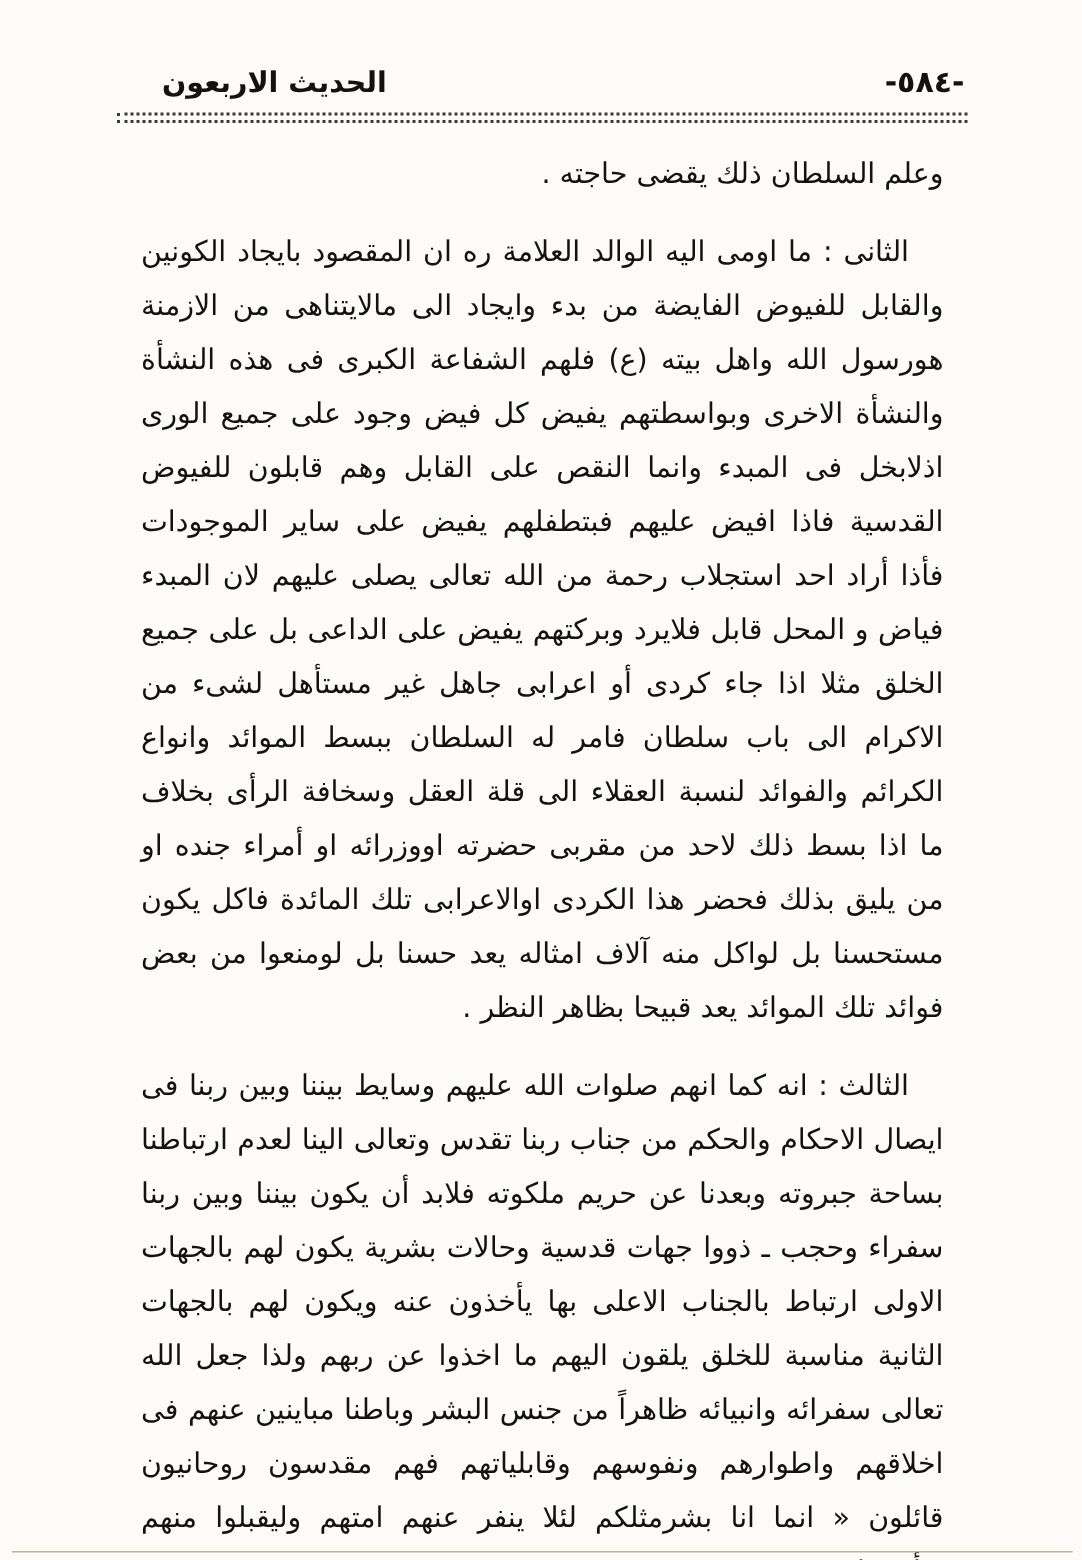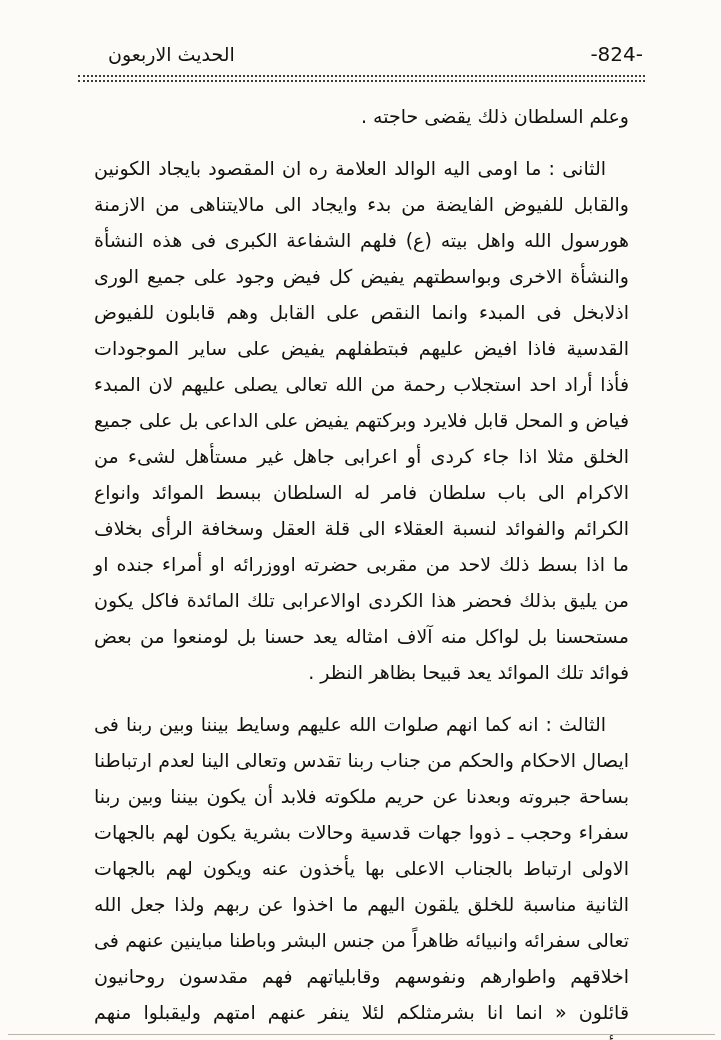--- a/index.html
+++ b/index.html
@@ -20,21 +20,21 @@
     inset: 0;
     box-sizing: border-box;
     padding: 42px 76px 0 78px;
   }
   .header {
     display: flex;
     flex-direction: row;
     justify-content: space-between;
     align-items: baseline;
     direction: ltr;
-    font-weight: normal;
+    font-weight: bold;
     font-size: 19px;
     padding: 0 2px 0 30px;
   }
   .header-title {
     direction: rtl;
     letter-spacing: 0.5px;
   }
   .page-number {
     direction: ltr;
     font-size: 20px;
@@ -72,21 +72,21 @@
     border-top: 1.5px solid #b9b4a8;
   }
 </style>
 </head>
 <body>
 
 <div class="page">
 
   <div class="header">
     <div class="header-title">الحديث الاربعون</div>
-    <div class="page-number">-824-</div>
+    <div class="page-number">-٥٨٤-</div>
   </div>
 
   <div class="dotted-rule"></div>
 
   <div class="content">
     <p class="para">وعلم السلطان ذلك يقضى حاجته .</p>
     <p class="para indent spaced">الثانى : ما اومى اليه الوالد العلامة ره ان المقصود بايجاد الكونين والقابل للفيوض الفايضة من بدء وايجاد الى مالايتناهى من الازمنة هورسول الله واهل بيته (ع) فلهم الشفاعة الكبرى فى هذه النشأة والنشأة الاخرى وبواسطتهم يفيض كل فيض وجود على جميع الورى اذلابخل فى المبدء وانما النقص على القابل وهم قابلون للفيوض القدسية فاذا افيض عليهم فبتطفلهم يفيض على ساير الموجودات فأذا أراد احد استجلاب رحمة من الله تعالى يصلى عليهم لان المبدء فياض و المحل قابل فلايرد وبركتهم يفيض على الداعى بل على جميع الخلق مثلا اذا جاء كردى أو اعرابى جاهل غير مستأهل لشىء من الاكرام الى باب سلطان فامر له السلطان ببسط الموائد وانواع الكرائم والفوائد لنسبة العقلاء الى قلة العقل وسخافة الرأى بخلاف ما اذا بسط ذلك لاحد من مقربى حضرته اووزرائه او أمراء جنده او من يليق بذلك فحضر هذا الكردى اوالاعرابى تلك المائدة فاكل يكون مستحسنا بل لواكل منه آلاف امثاله يعد حسنا بل لومنعوا من بعض فوائد تلك الموائد يعد قبيحا بظاهر النظر .</p>
     <p class="para indent spaced">الثالث : انه كما انهم صلوات الله عليهم وسايط بيننا وبين ربنا فى ايصال الاحكام والحكم من جناب ربنا تقدس وتعالى الينا لعدم ارتباطنا بساحة جبروته وبعدنا عن حريم ملكوته فلابد أن يكون بيننا وبين ربنا سفراء وحجب ـ ذووا جهات قدسية وحالات بشرية يكون لهم بالجهات الاولى ارتباط بالجناب الاعلى بها يأخذون عنه ويكون لهم بالجهات الثانية مناسبة للخلق يلقون اليهم ما اخذوا عن ربهم ولذا جعل الله تعالى سفرائه وانبيائه ظاهراً من جنس البشر وباطنا مباينين عنهم فى اخلاقهم واطوارهم ونفوسهم وقابلياتهم فهم مقدسون روحانيون قائلون « انما انا بشرمثلكم لئلا ينفر عنهم امتهم وليقبلوا منهم ويأنسوا بهم :</p>
     <p class="para indent spaced-lg">وهذا احد تفاسير الخبرالمشهور الوارد فى العقل بأن يكون المراد بالعقل</p>
   </div>

